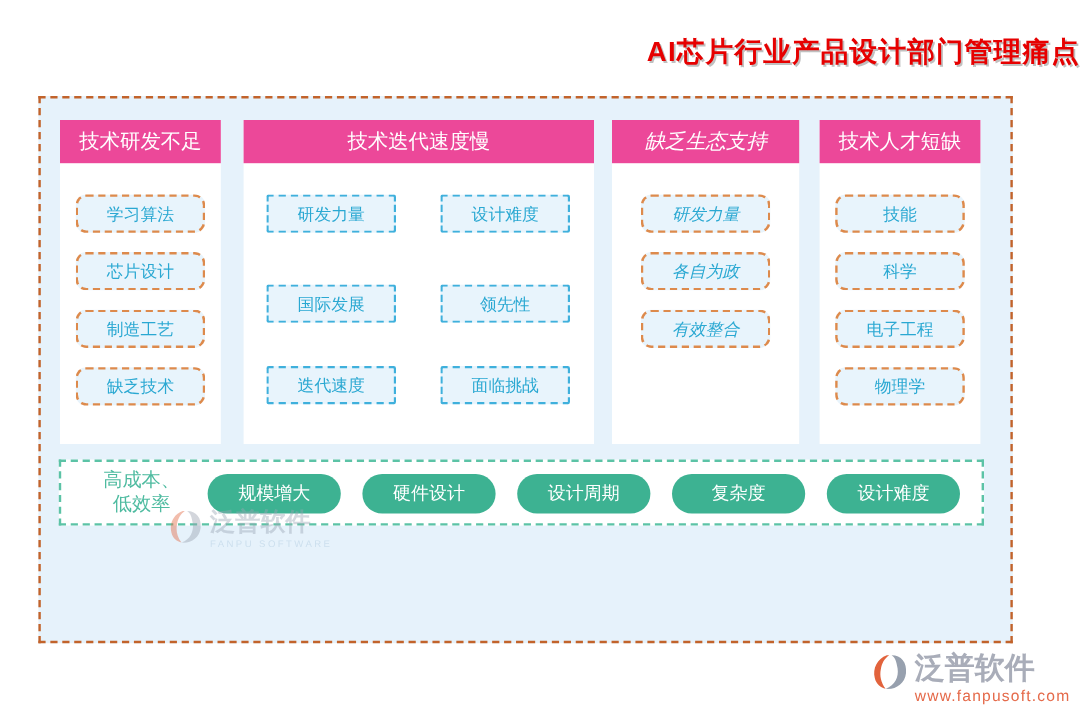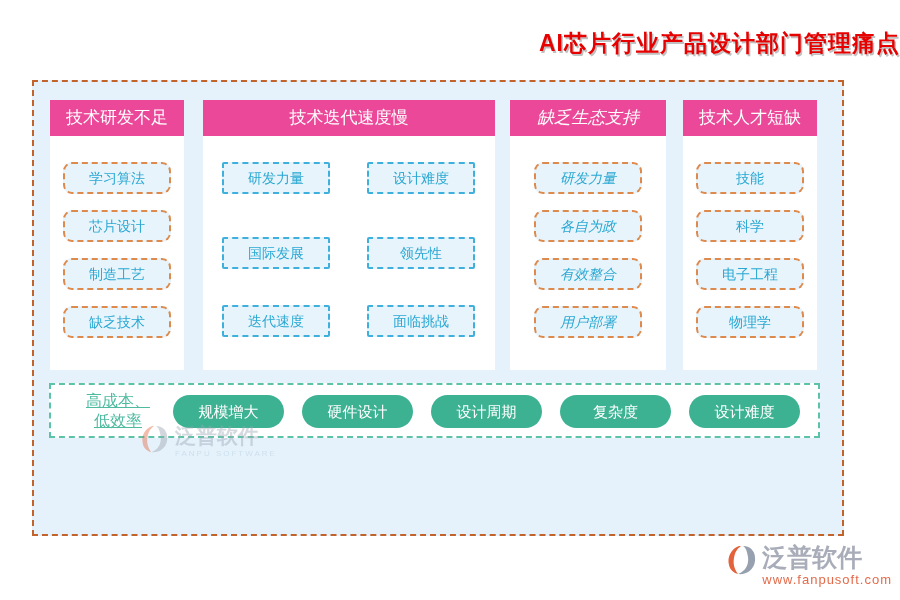--- a/index.html
+++ b/index.html
@@ -17,21 +17,21 @@
   .item{box-sizing:border-box;position:absolute;width:108px;height:32px;
         line-height:28px;text-align:center;background:#e8f4fc;
         border:2px dashed #dd8a4c;border-radius:9px;color:#2aa8d2;font-size:14px;}
   .item.c{left:50%;transform:translateX(-50%);}
   .item.sq{border-radius:2px;border-color:#3fb0dc;}
   .band{box-sizing:border-box;position:absolute;left:15px;width:771px;height:55px;
         background:#ffffff;}
   .band.green{border:2px dashed #5cc3a6;}
   .band.orange{border:2px dashed #f2a03c;}
   .band-label{position:absolute;left:12px;top:50%;transform:translateY(-50%);
-        width:110px;text-align:center;font-size:16px;line-height:20px;text-decoration:underline;}
+        width:110px;text-align:center;font-size:16px;line-height:20px;}
   .band-label.green-t{color:#4ebba0;}
   .band-label.orange-t{color:#f59955;}
   .pills{position:absolute;left:122px;top:10px;display:flex;gap:18px;}
   .pill{width:111px;height:33px;line-height:33px;border-radius:17px;
         color:#ffffff;text-align:center;font-size:15px;}
   .pill.green{background:#3db292;}
   .pill.orange{background:#f79551;}
   .wm{position:absolute;left:140px;top:424px;display:flex;align-items:flex-start;
       gap:5px;opacity:0.42;}
   .wm .wm-txt{color:#9aa6b4;font-size:21px;font-weight:bold;line-height:24px;}
@@ -73,21 +73,20 @@
         <div class="item sq" style="left:164px;top:169px">面临挑战</div>
       </div>
     </div>
 
     <div class="col" style="left:476px;width:156px;font-style:italic;">
       <div class="col-header">缺乏生态支持</div>
       <div class="col-items">
         <div class="item c" style="top:26px">研发力量</div>
         <div class="item c" style="top:74px">各自为政</div>
         <div class="item c" style="top:122px">有效整合</div>
-        <div class="item c" style="top:170px">用户部署</div>
       </div>
     </div>
 
     <div class="col" style="left:649px;width:134px;">
       <div class="col-header">技术人才短缺</div>
       <div class="col-items">
         <div class="item c" style="top:26px">技能</div>
         <div class="item c" style="top:74px">科学</div>
         <div class="item c" style="top:122px">电子工程</div>
         <div class="item c" style="top:170px">物理学</div>

